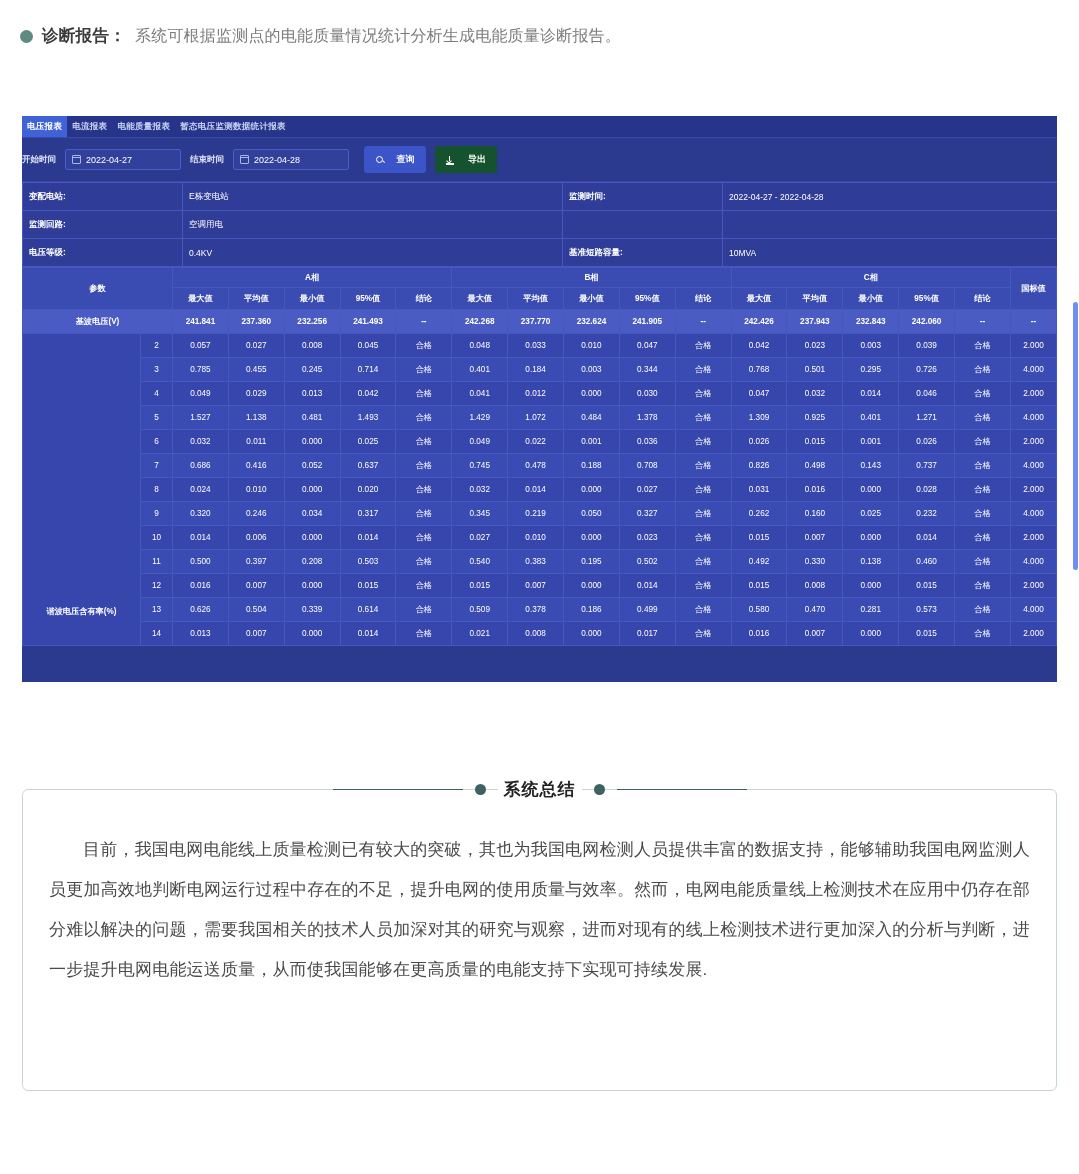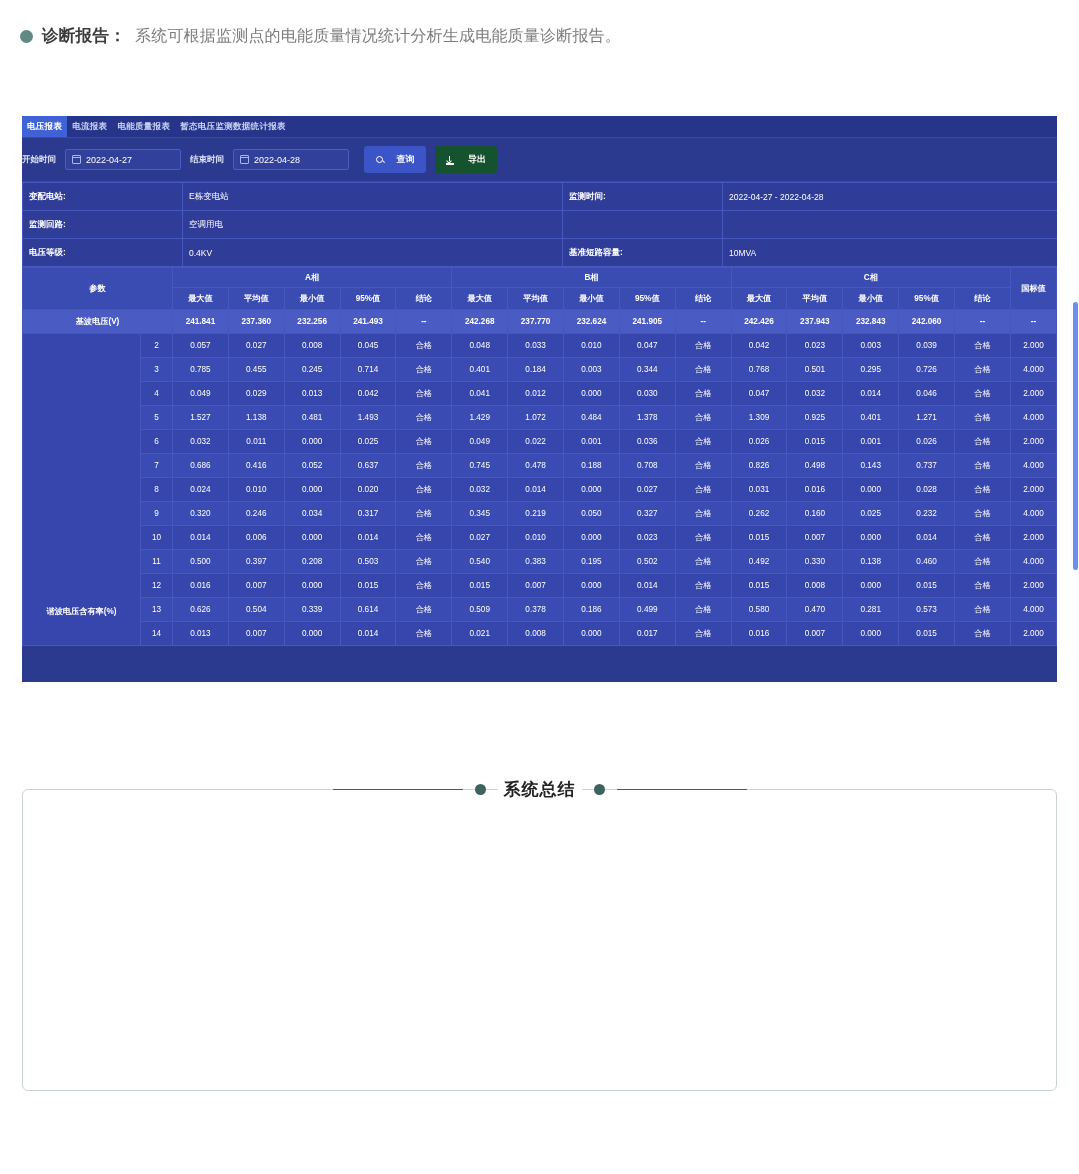--- a/index.html
+++ b/index.html
@@ -562,15 +562,18 @@
   </div>
 
   <div class="summary">
     <div class="summary-head">
       <span class="sh-line"></span>
       <span class="sh-dot"></span>
       <span class="sh-title">系统总结</span>
       <span class="sh-dot"></span>
       <span class="sh-line"></span>
     </div>
+    <div class="summary-body">
+      <p>目前，我国电网电能线上质量检测已有较大的突破，其也为我国电网检测人员提供丰富的数据支持，能够辅助我国电网监测人员更加高效地判断电网运行过程中存在的不足，提升电网的使用质量与效率。然而，电网电能质量线上检测技术在应用中仍存在部分难以解决的问题，需要我国相关的技术人员加深对其的研究与观察，进而对现有的线上检测技术进行更加深入的分析与判断，进一步提升电网电能运送质量，从而使我国能够在更高质量的电能支持下实现可持续发展.</p>
+    </div>
   </div>
 
 </div>
 
 </body></html>

